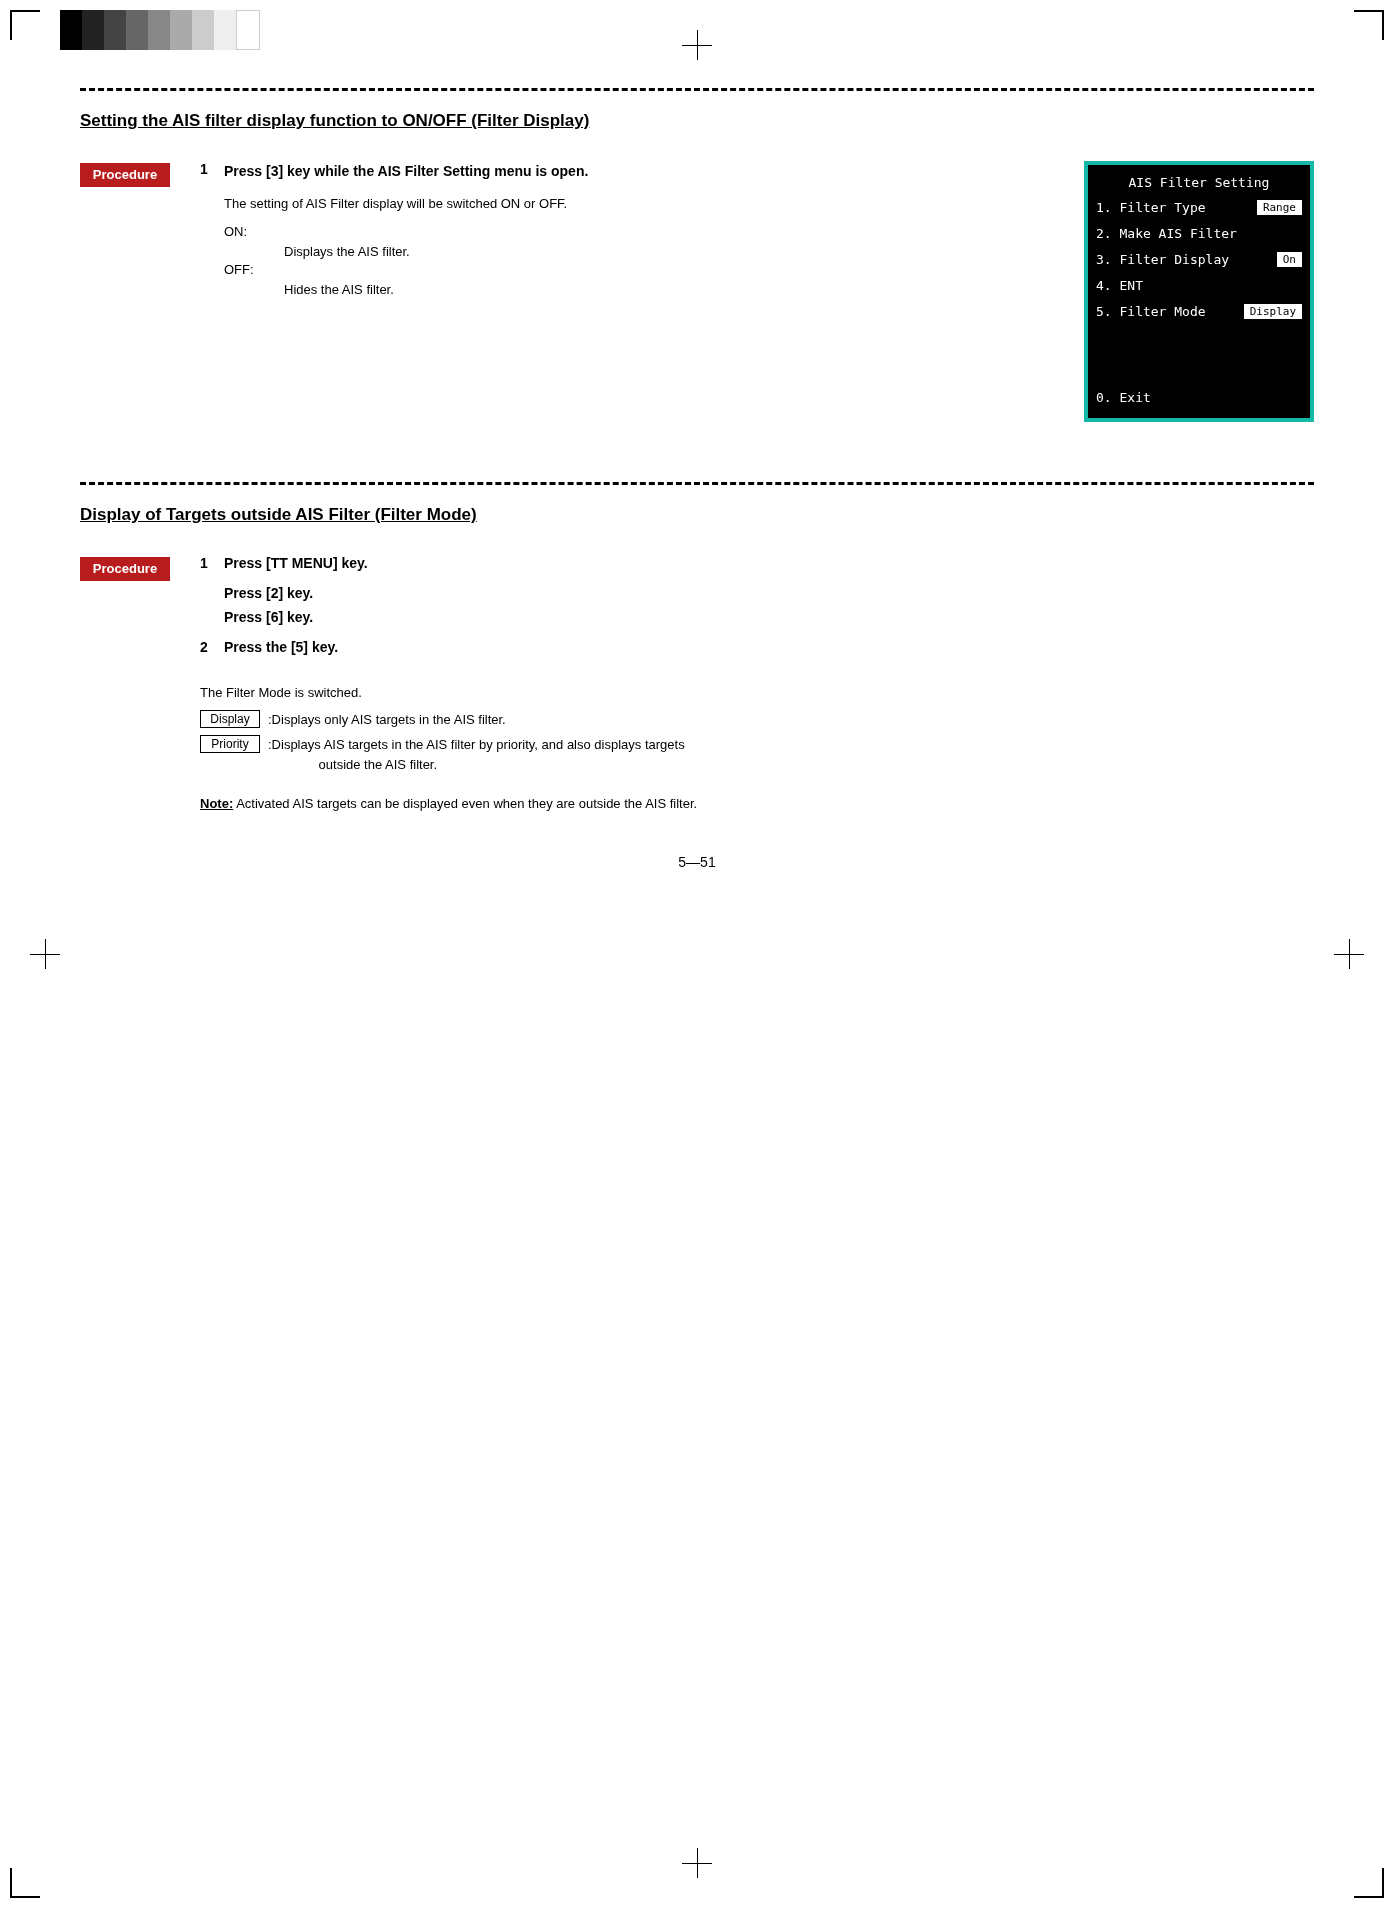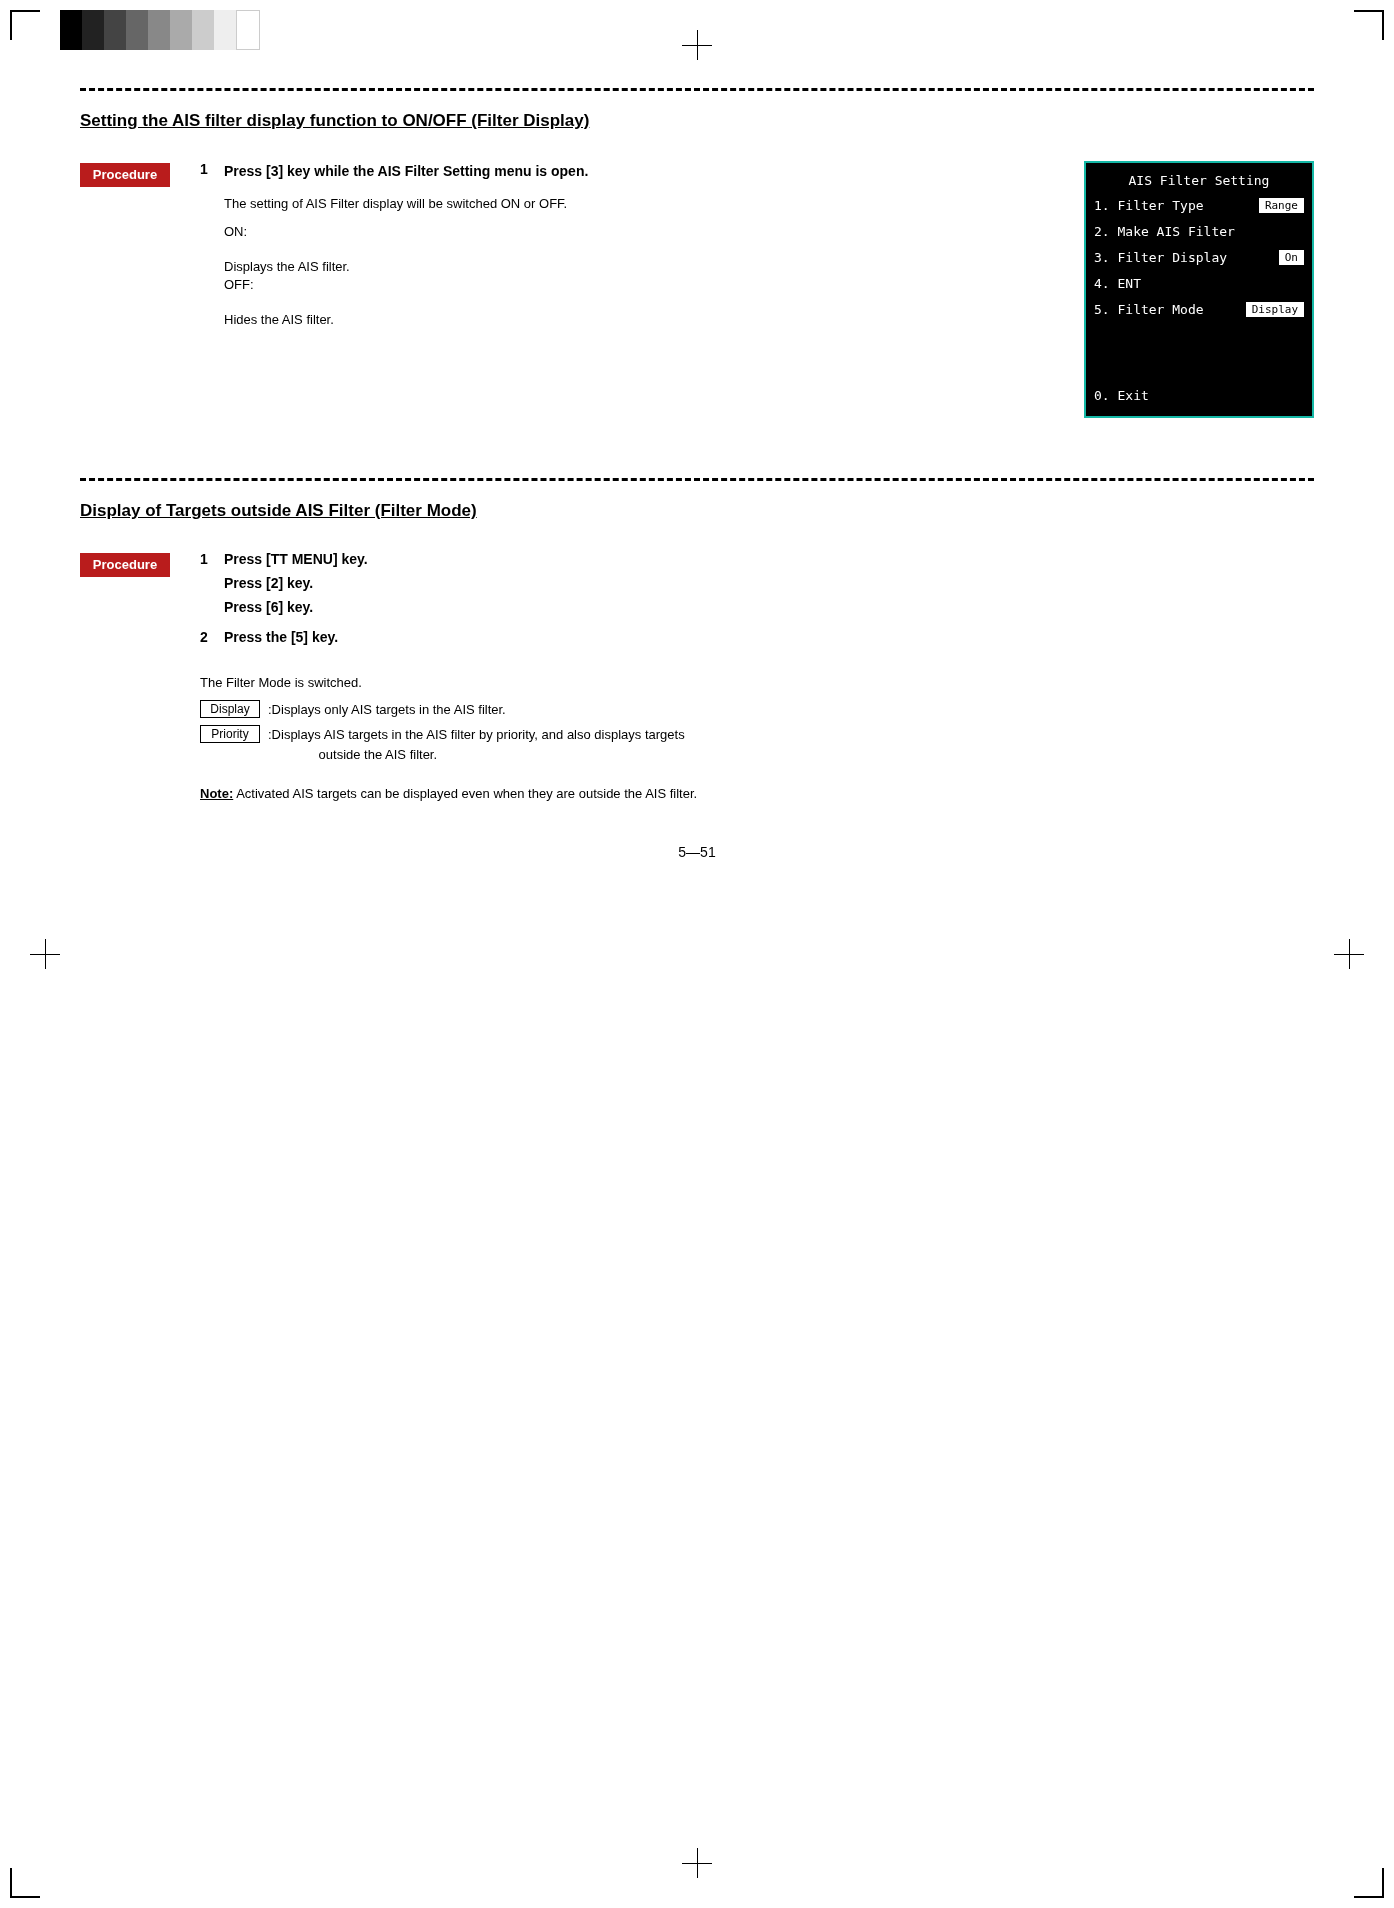--- a/index.html
+++ b/index.html
@@ -213,42 +213,42 @@
       line-height: 1.5;
       padding-left: 24px;
     }
 
     .on-off-table {
       padding-left: 24px;
       margin-bottom: 10px;
     }
     .on-off-row {
       display: flex;
+      gap: 20px;
       font-size: 13px;
       margin-bottom: 3px;
-      flex-direction: column;
     }
     .on-off-label {
       min-width: 40px;
       font-size: 13px;
     }
     .on-off-desc {
       font-size: 13px;
       margin-top: 20px;
     }
 
     
     .ais-screen {
       background: #000;
       color: #fff;
       font-family: monospace;
       font-size: 13px;
       width: 230px;
       padding: 6px 0;
-      border: 2px solid #14b8a6;
+      border: 4px solid #14b8a6;
     }
 
     .ais-screen-title {
       text-align: center;
       font-size: 13px;
       padding: 4px 8px;
       margin-bottom: 2px;
       color: #fff;
       font-family: monospace;
     }
@@ -479,21 +479,21 @@
       <div class="second-proc-wrapper">
         <div class="procedure-label-col">
           <span class="procedure-label">Procedure</span>
         </div>
         <div class="proc-text-col">
 
           <div class="step-row">
             <span class="step-number">1</span>
             <div>
               <div class="step-bold">Press [TT MENU] key.</div>
-              <div class="step-bold" style="margin-top:8px;">Press [2] key.</div>
+              <div class="step-bold" style="margin-top:14px;">Press [2] key.</div>
               <div class="step-bold" style="margin-top:8px;">Press [6] key.</div>
             </div>
           </div>
 
           <div class="step-row" style="margin-top:14px;">
             <span class="step-number">2</span>
             <span class="step-bold">Press the [5] key.</span>
           </div>
 
           <div class="filter-mode-text" style="margin-top:28px;">The Filter Mode is switched.</div>

